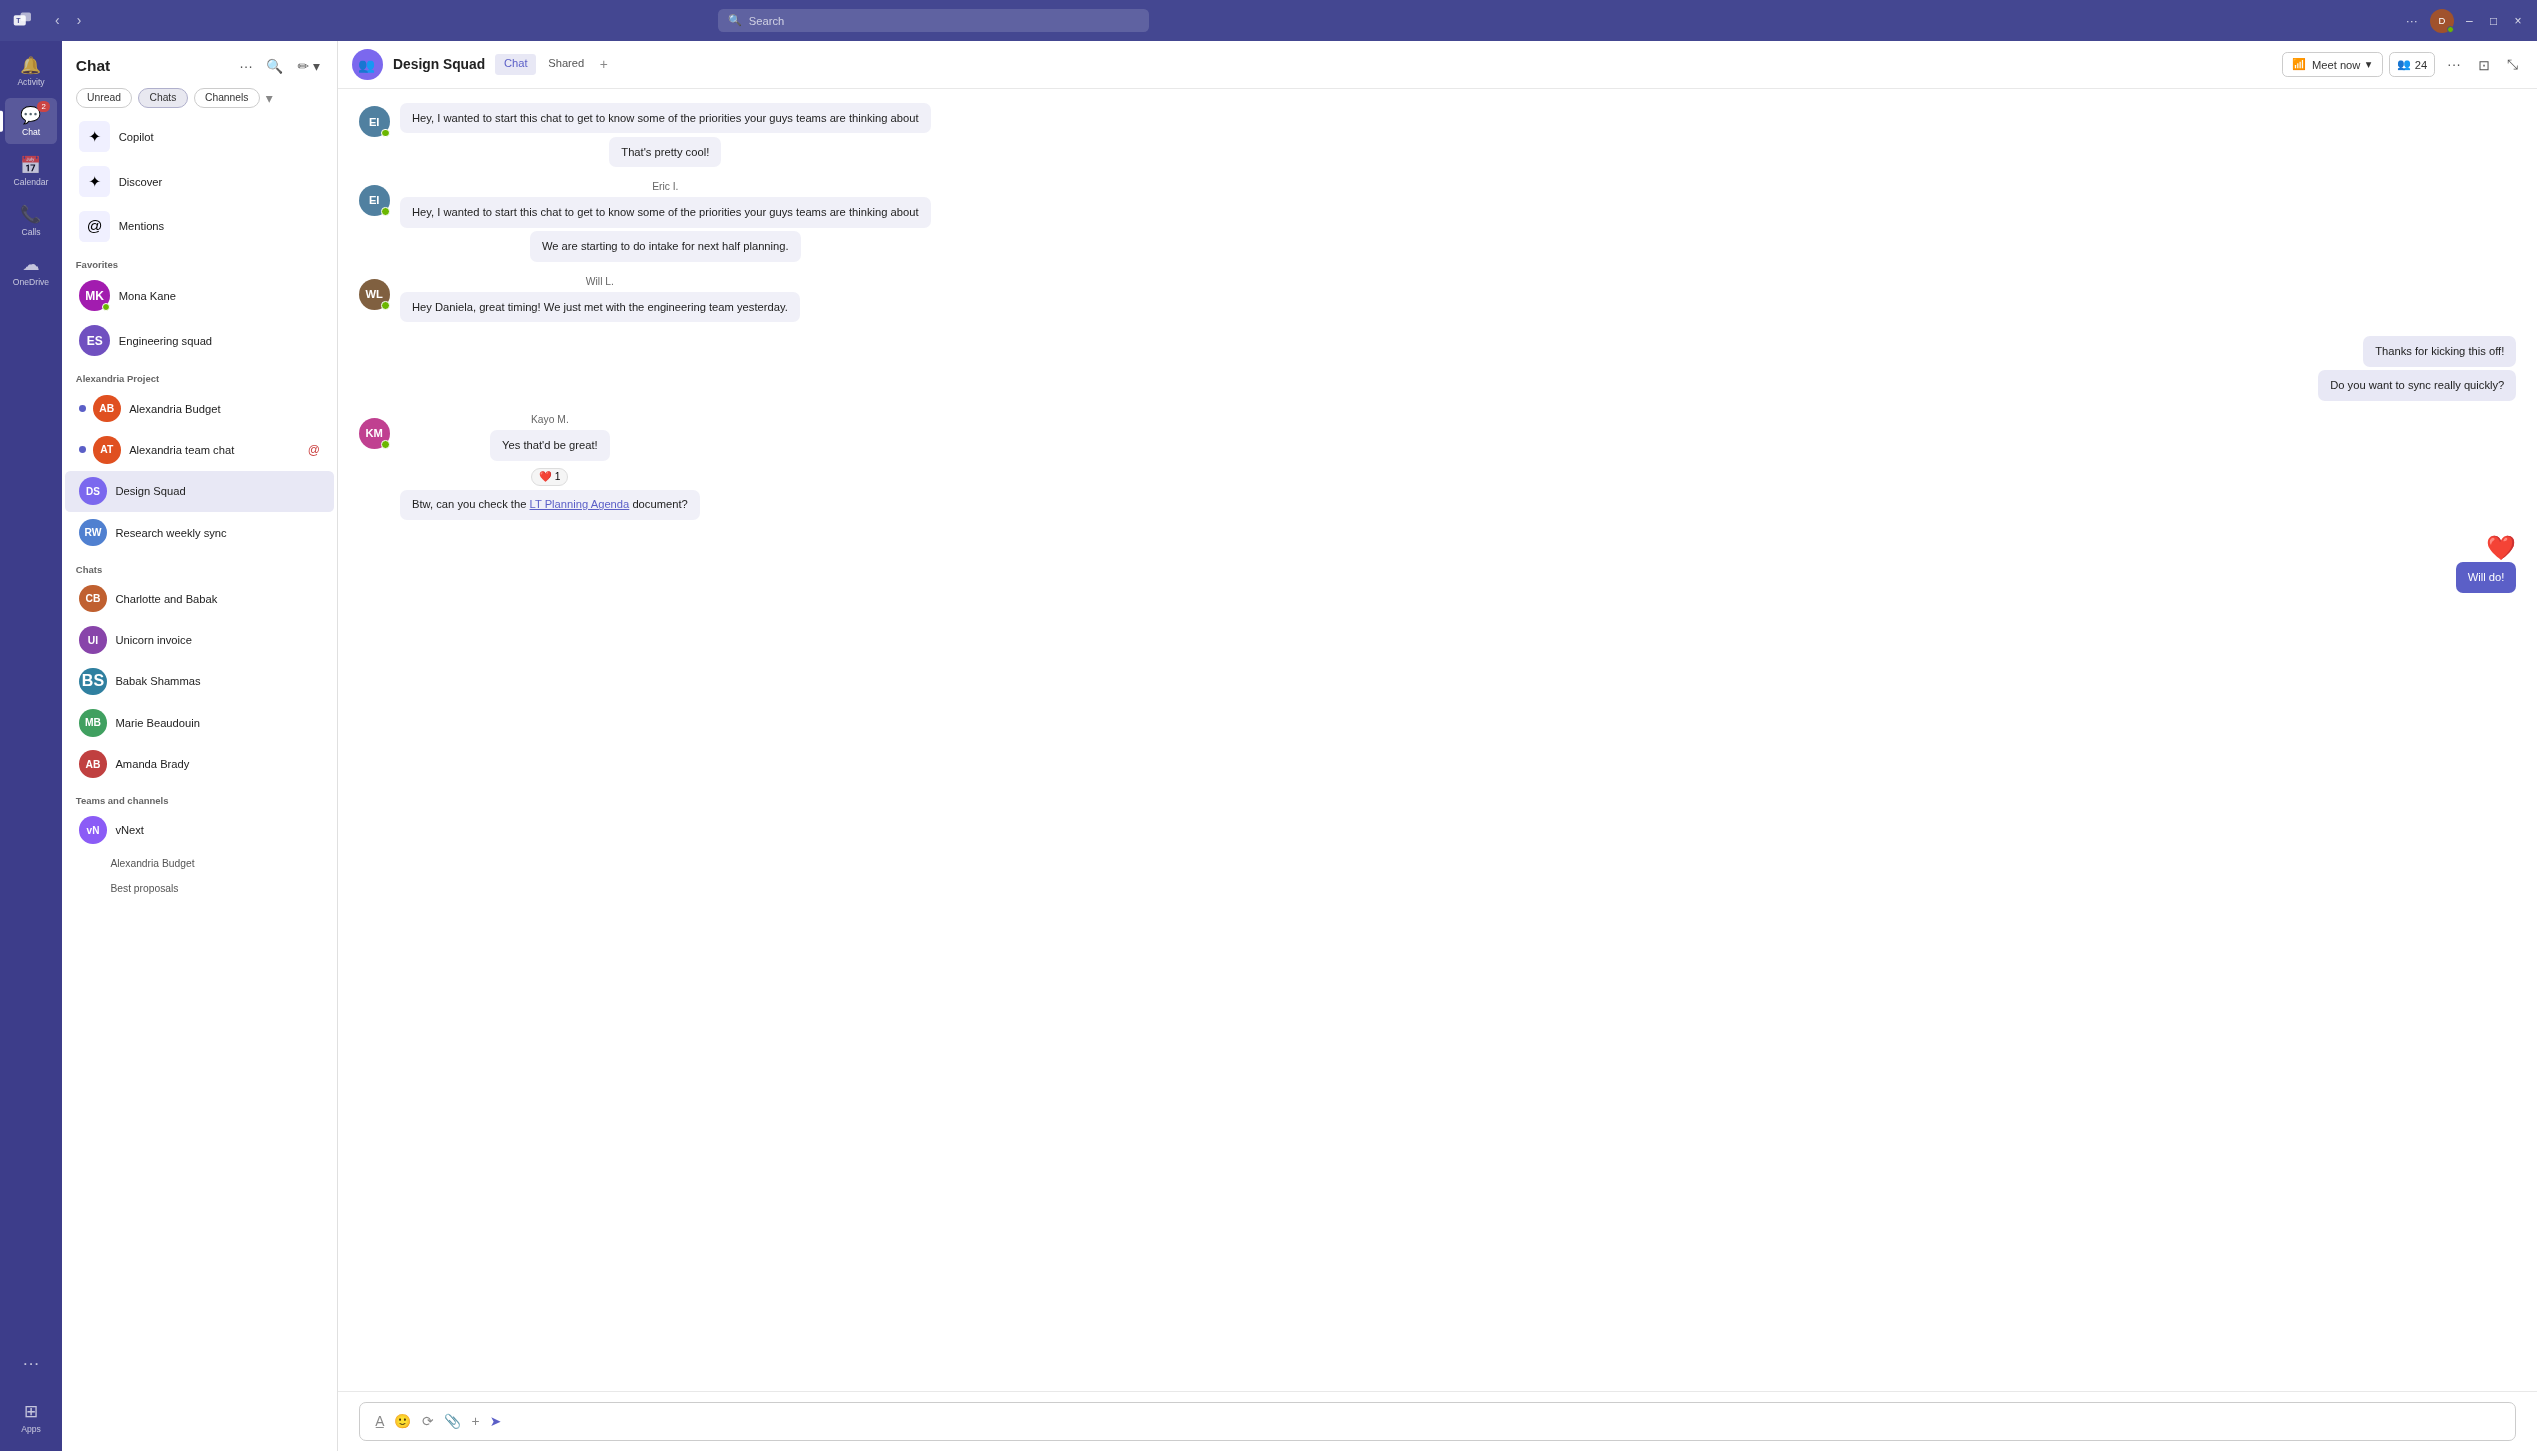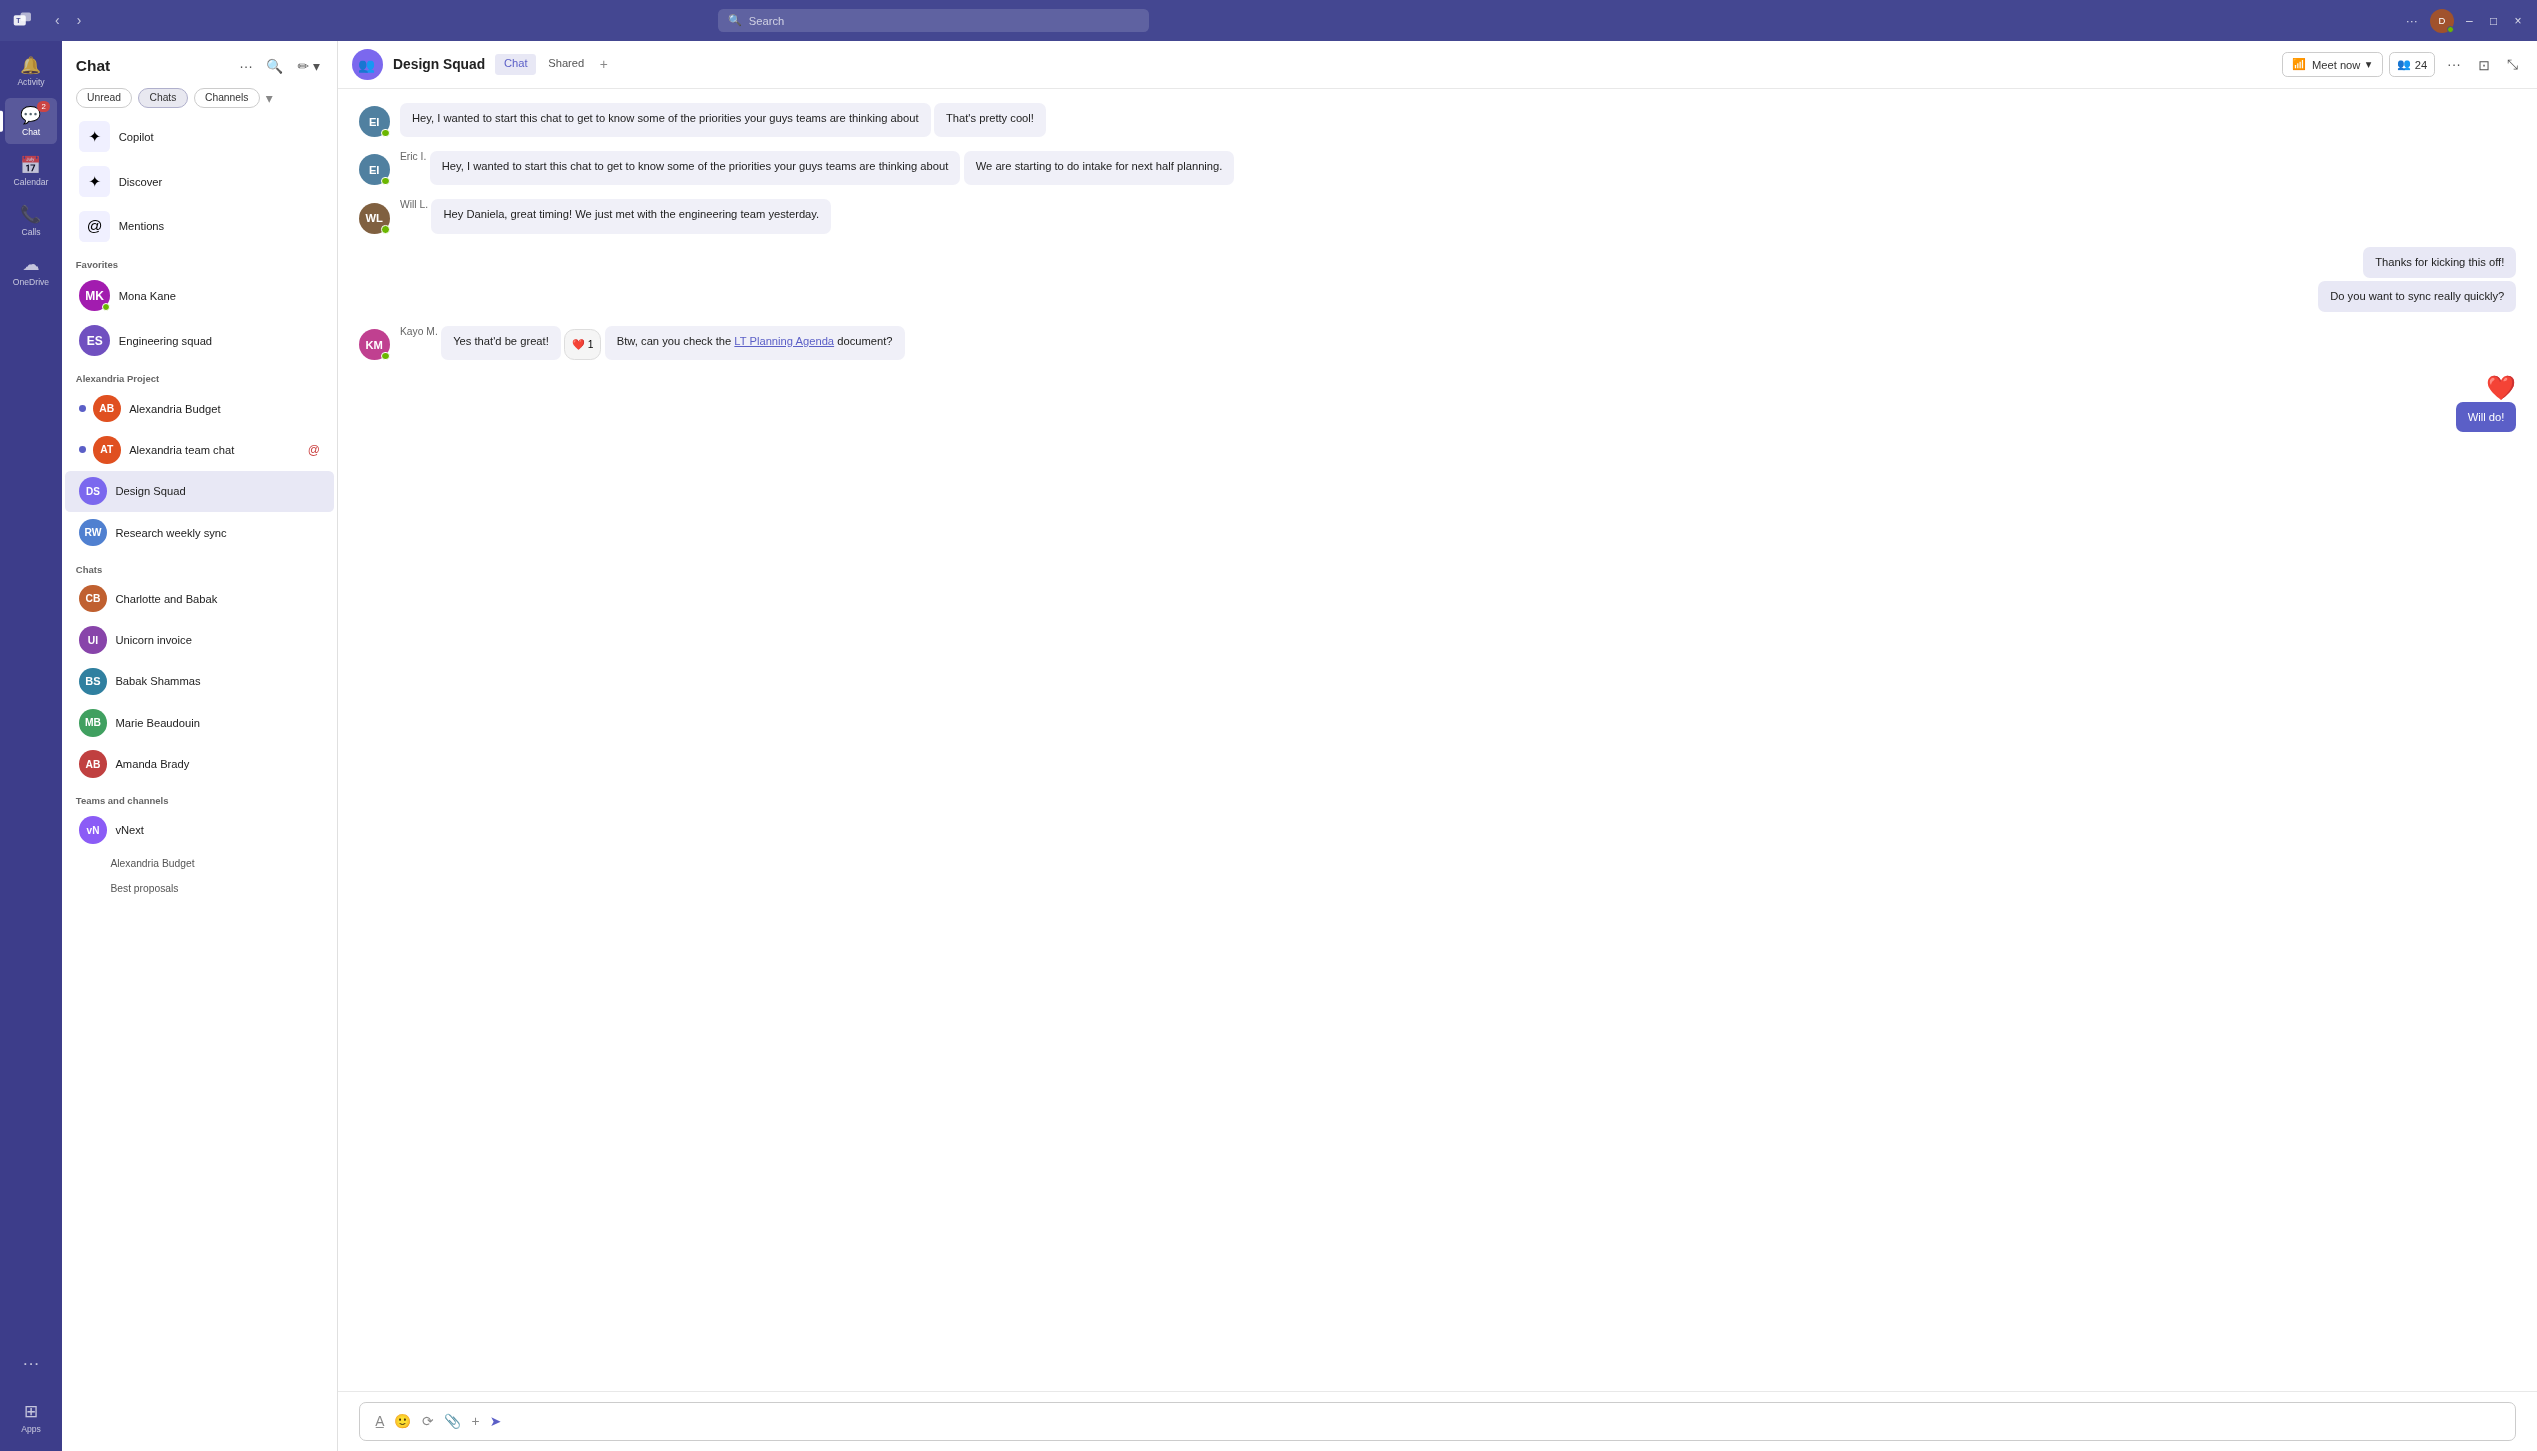--- a/index.html
+++ b/index.html
@@ -69,21 +69,21 @@
     .meet-now-btn { display: flex; align-items: center; gap: 5.2px; padding: 5.2px 10.3px; border-radius: 5.2px; border: 0.9px solid #ccc; background: white; cursor: pointer; font-size: 11.2px; color: #333; }
     .participants-btn { display: flex; align-items: center; gap: 3.4px; padding: 5.2px 6.9px; border-radius: 5.2px; border: 0.9px solid #ccc; background: white; cursor: pointer; font-size: 11.2px; color: #333; }
     .icon-btn { background: none; border: none; cursor: pointer; color: #555; font-size: 13.8px; padding: 5.2px; border-radius: 3.4px; }
 
     
     .messages-area { flex: 1; overflow-y: auto; padding: 13.8px 20.7px; display: flex; flex-direction: column; gap: 0; }
     .time-divider { text-align: center; font-size: 9.5px; color: #888; margin: 13.8px 0 6.9px; }
     .message-group { display: flex; gap: 10.3px; margin-bottom: 13.8px; }
     .msg-avatar { width: 31px; height: 31px; border-radius: 50%; display: flex; align-items: center; justify-content: center; font-size: 11.2px; font-weight: 600; color: white; flex-shrink: 0; position: relative; align-self: flex-start; margin-top: 3.4px; }
     .msg-avatar .presence { width: 8.6px; height: 8.6px; background: #6bb700; border-radius: 50%; position: absolute; bottom: 0; right: 0; border: 1.7px solid white; }
-    .msg-content { max-width: 65%; display: flex; flex-direction: row; gap: 3.4px; }
+    .msg-content { max-width: 65%; display: flex; flex-direction: column; gap: 3.4px; align-items: center; }
     .msg-sender { font-size: 10.3px; color: #666; margin-bottom: 1.7px; }
     .msg-bubble { background: #f0f0f8; border-radius: 6.9px; padding: 6.9px 12px; font-size: 11.2px; color: #222; line-height: 1.5; }
     .msg-bubble.own { background: #e8e8f5; }
     .msg-bubble.own-last { background: #5b5fc7; color: white; }
     .msg-link { color: #5b5fc7; text-decoration: underline; cursor: pointer; }
     .reaction { display: inline-flex; align-items: center; gap: 3.4px; background: #f5f5f5; border: 0.9px solid #ddd; border-radius: 10.3px; padding: 1.7px 6.9px; font-size: 10.3px; margin-top: 3.4px; cursor: pointer; }
     .own-msgs { display: flex; flex-direction: column; align-items: flex-end; gap: 3.4px; max-width: 65%; }
     .emoji-only { font-size: 24px; text-align: right; }
 
     
@@ -252,21 +252,21 @@
           <div class="chat-name">Charlotte and Babak</div>
         </div>
       </div>
       <div class="chat-item">
         <div class="chat-avatar" style="background:#8844aa;width:27.6px;height:27.6px;font-size:10.3px;">UI</div>
         <div class="chat-info">
           <div class="chat-name">Unicorn invoice</div>
         </div>
       </div>
       <div class="chat-item">
-        <div class="chat-avatar" style="background:#3080a0;width:27.6px;height:27.6px;font-size:11px;">BS</div>
+        <div class="chat-avatar" style="background:#3080a0;width:27.6px;height:27.6px;font-size:16px;">BS</div>
         <div class="chat-info">
           <div class="chat-name">Babak Shammas</div>
         </div>
       </div>
       <div class="chat-item">
         <div class="chat-avatar" style="background:#40a060;width:27.6px;height:27.6px;font-size:10.3px;">MB</div>
         <div class="chat-info">
           <div class="chat-name">Marie Beaudouin</div>
         </div>
       </div>

